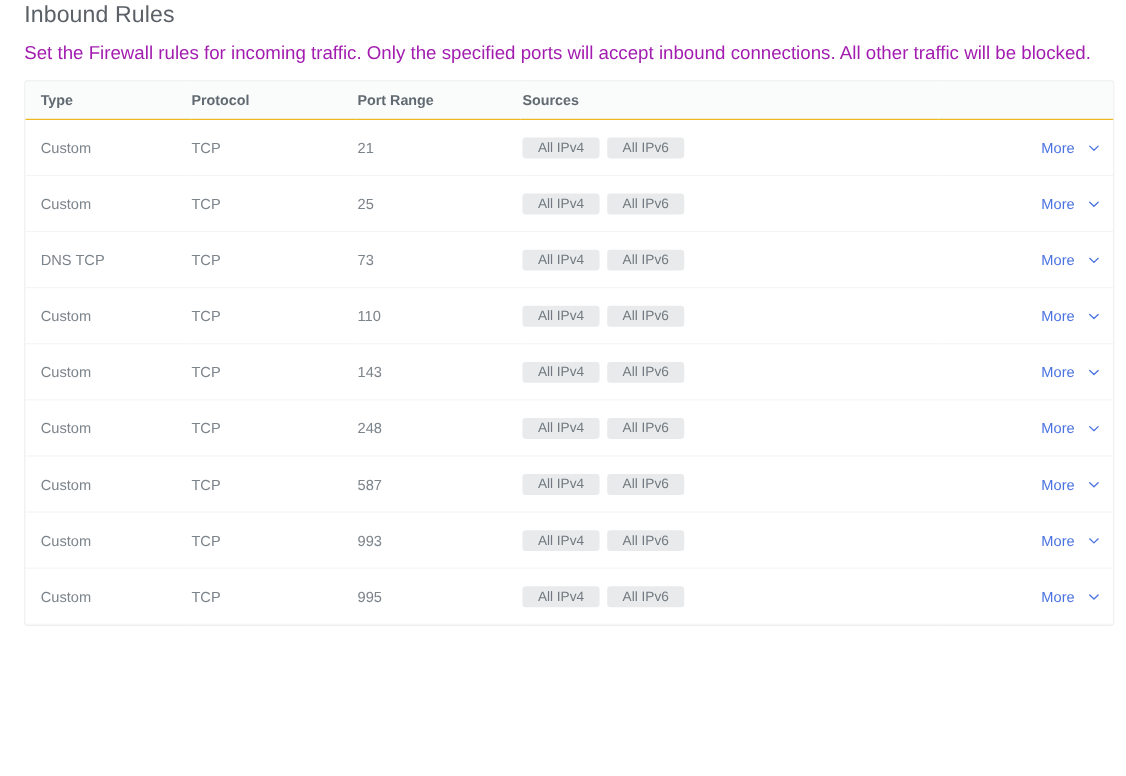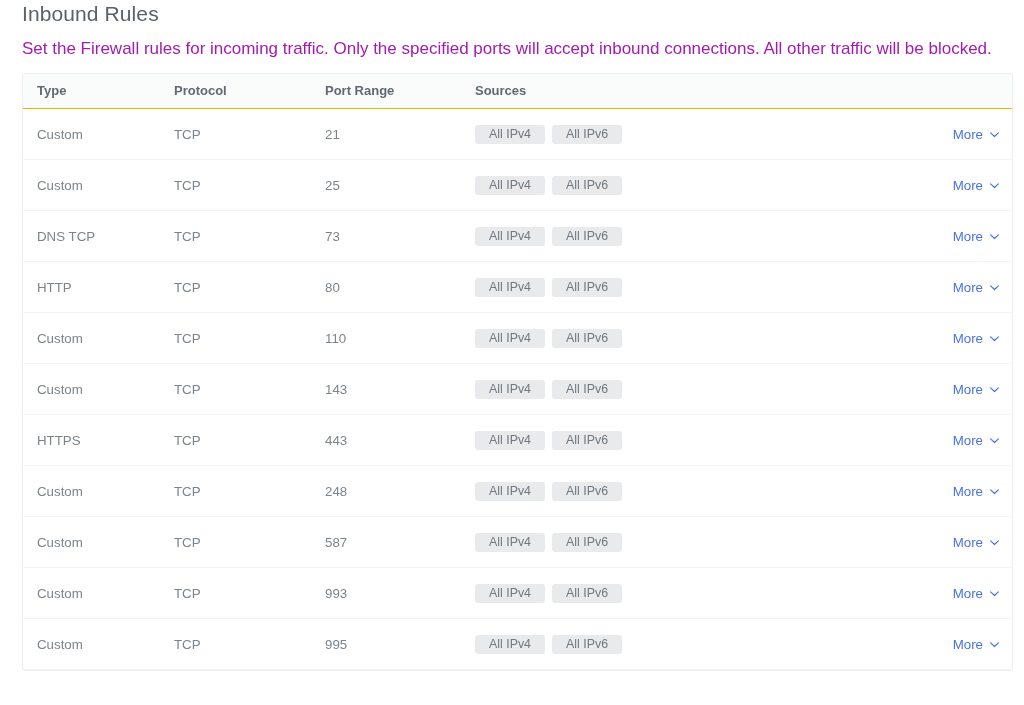--- a/index.html
+++ b/index.html
@@ -120,21 +120,21 @@
     border-radius: 3px;
     margin-right: 7px;
     vertical-align: middle;
   }
   .badge:last-child { margin-right: 0; }
 
   
   .more-link {
     display: inline-flex;
     align-items: center;
-    gap: 6px;
+    gap: 12px;
     color: #4a72e0;
     font-size: 13.3px;
     text-decoration: none;
     cursor: pointer;
     user-select: none;
   }
   .chev {
     display: inline-block;
     width: 11px;
     height: 11px;
@@ -207,65 +207,37 @@
             <td class="cell-actions"><span class="more-link">
                 <span>More</span>
                 <span class="chev">
                   <svg viewBox="0 0 12 12" width="11" height="11" aria-hidden="true">
                     <path d="M1.8 4.2 L6 8.2 L10.2 4.2" fill="none" stroke="currentColor" stroke-width="1.3" stroke-linecap="round" stroke-linejoin="round"></path>
                   </svg>
                 </span>
               </span></td>
           </tr>
           <tr>
-            <td class="cell-type">HTTP</td>
-            <td class="cell-proto">TCP</td>
-            <td class="cell-port">80</td>
-            <td class="cell-sources"><span class="badge">All IPv4</span><span class="badge">All IPv6</span></td>
-            <td class="cell-actions"><span class="more-link">
-                <span>More</span>
-                <span class="chev">
-                  <svg viewBox="0 0 12 12" width="11" height="11" aria-hidden="true">
-                    <path d="M1.8 4.2 L6 8.2 L10.2 4.2" fill="none" stroke="currentColor" stroke-width="1.3" stroke-linecap="round" stroke-linejoin="round"></path>
-                  </svg>
-                </span>
-              </span></td>
-          </tr>
-          <tr>
             <td class="cell-type">Custom</td>
             <td class="cell-proto">TCP</td>
             <td class="cell-port">110</td>
             <td class="cell-sources"><span class="badge">All IPv4</span><span class="badge">All IPv6</span></td>
             <td class="cell-actions"><span class="more-link">
                 <span>More</span>
                 <span class="chev">
                   <svg viewBox="0 0 12 12" width="11" height="11" aria-hidden="true">
                     <path d="M1.8 4.2 L6 8.2 L10.2 4.2" fill="none" stroke="currentColor" stroke-width="1.3" stroke-linecap="round" stroke-linejoin="round"></path>
                   </svg>
                 </span>
               </span></td>
           </tr>
           <tr>
             <td class="cell-type">Custom</td>
             <td class="cell-proto">TCP</td>
             <td class="cell-port">143</td>
-            <td class="cell-sources"><span class="badge">All IPv4</span><span class="badge">All IPv6</span></td>
-            <td class="cell-actions"><span class="more-link">
-                <span>More</span>
-                <span class="chev">
-                  <svg viewBox="0 0 12 12" width="11" height="11" aria-hidden="true">
-                    <path d="M1.8 4.2 L6 8.2 L10.2 4.2" fill="none" stroke="currentColor" stroke-width="1.3" stroke-linecap="round" stroke-linejoin="round"></path>
-                  </svg>
-                </span>
-              </span></td>
-          </tr>
-          <tr>
-            <td class="cell-type">HTTPS</td>
-            <td class="cell-proto">TCP</td>
-            <td class="cell-port">443</td>
             <td class="cell-sources"><span class="badge">All IPv4</span><span class="badge">All IPv6</span></td>
             <td class="cell-actions"><span class="more-link">
                 <span>More</span>
                 <span class="chev">
                   <svg viewBox="0 0 12 12" width="11" height="11" aria-hidden="true">
                     <path d="M1.8 4.2 L6 8.2 L10.2 4.2" fill="none" stroke="currentColor" stroke-width="1.3" stroke-linecap="round" stroke-linejoin="round"></path>
                   </svg>
                 </span>
               </span></td>
           </tr>

